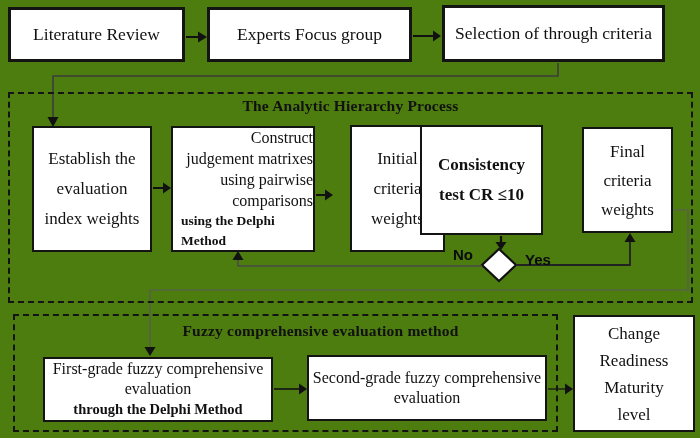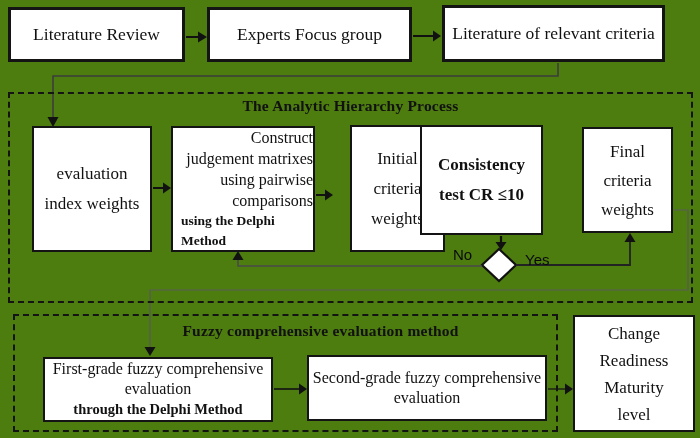--- a/index.html
+++ b/index.html
@@ -24,21 +24,21 @@
   }
   .l17{font-size:17px;line-height:30px;}
   .toptext{font-size:17.5px;}
   .construct-lines{align-items:flex-end;text-align:left;padding-left:8px;}
   .construct-lines .ln{font-size:16px;line-height:21px;}
   .boldln{font-weight:bold;font-size:13.5px;line-height:20px;}
   .fz .ln{font-size:16px;line-height:20px;}
   .fz .boldln{font-size:14.5px;line-height:21px;}
   .decision-label{
     position:absolute;font-family:"Liberation Sans", sans-serif;
-    font-weight:normal;font-size:15px;color:#0a0a0a;
+    font-weight:bold;font-size:15px;color:#0a0a0a;
   }
   svg.overlay{position:absolute;left:0;top:0;pointer-events:none;}
   .change .ln{font-size:17px;line-height:27px;}
 </style>
 </head>
 <body>
 
 <div id="canvas">
 
   <svg class="overlay" width="700" height="438" viewBox="0 0 700 438">
@@ -102,27 +102,28 @@
     </g>
   </svg>
 
   <div class="box thick toptext" style="left:8px;top:7px;width:177px;height:55px;">
     <div class="ln">Literature Review</div>
   </div>
   <div class="box thick toptext" style="left:207px;top:7px;width:205px;height:55px;">
     <div class="ln">Experts Focus group</div>
   </div>
   <div class="box thick toptext" style="left:442px;top:5px;width:223px;height:57px;">
-    <div class="ln">Literature of relevant criteria</div>
+    <div class="ln">Selection of through criteria</div>
   </div>
 
   <div class="dashedbox" style="left:8px;top:92px;width:685px;height:211px;"></div>
   <div class="sectitle" style="left:8px;top:97px;width:685px;">The Analytic Hierarchy Process</div>
 
   <div class="box l17" style="left:32px;top:126px;width:120px;height:126px;">
+    <div class="ln">Establish the</div>
     <div class="ln">evaluation</div>
     <div class="ln">index weights</div>
   </div>
 
   <div class="box construct-lines" style="left:171px;top:126px;width:144px;height:126px;">
     <div class="ln">Construct</div>
     <div class="ln">judgement matrixes</div>
     <div class="ln">using pairwise</div>
     <div class="ln">comparisons</div>
     <div class="boldln">using the Delphi Method</div>

